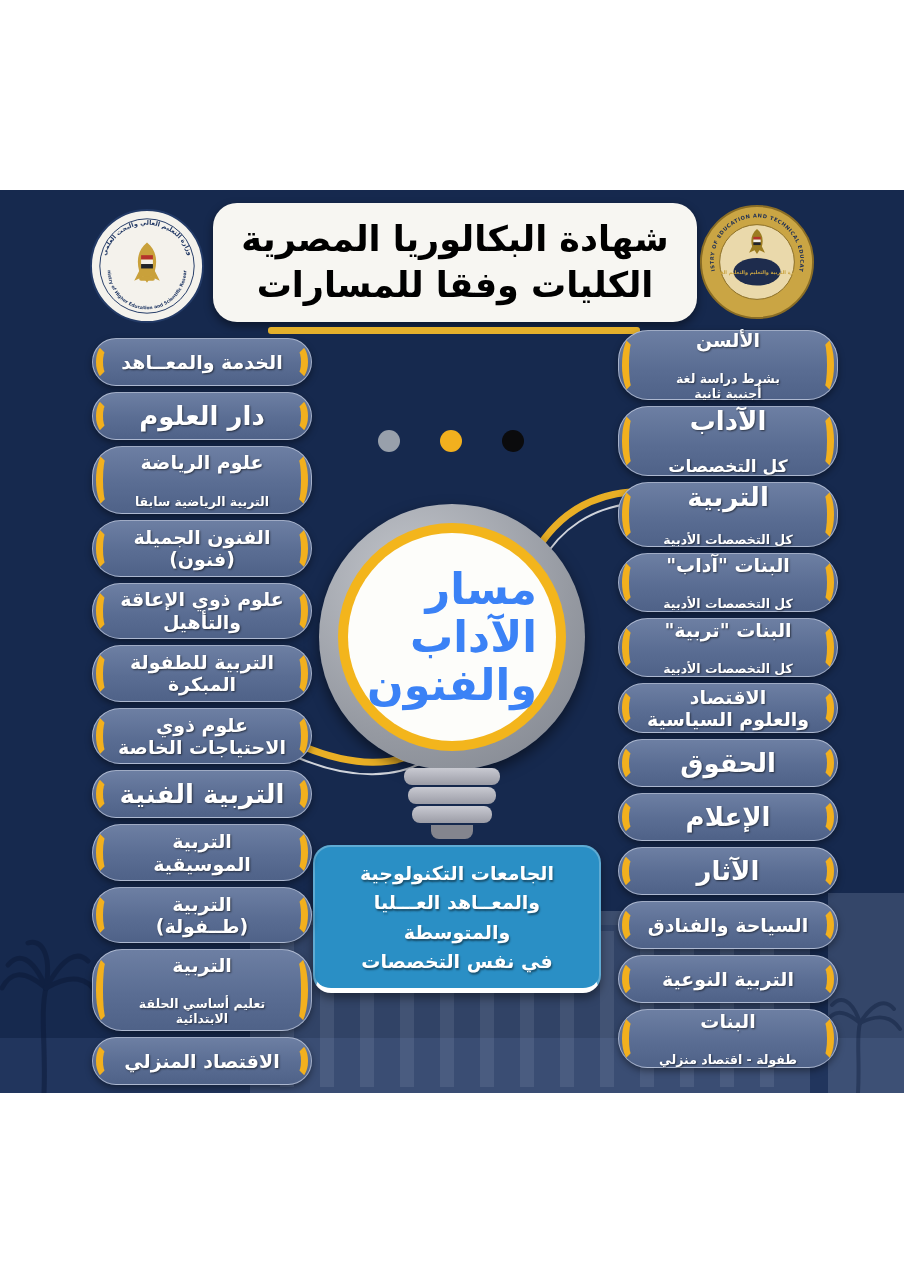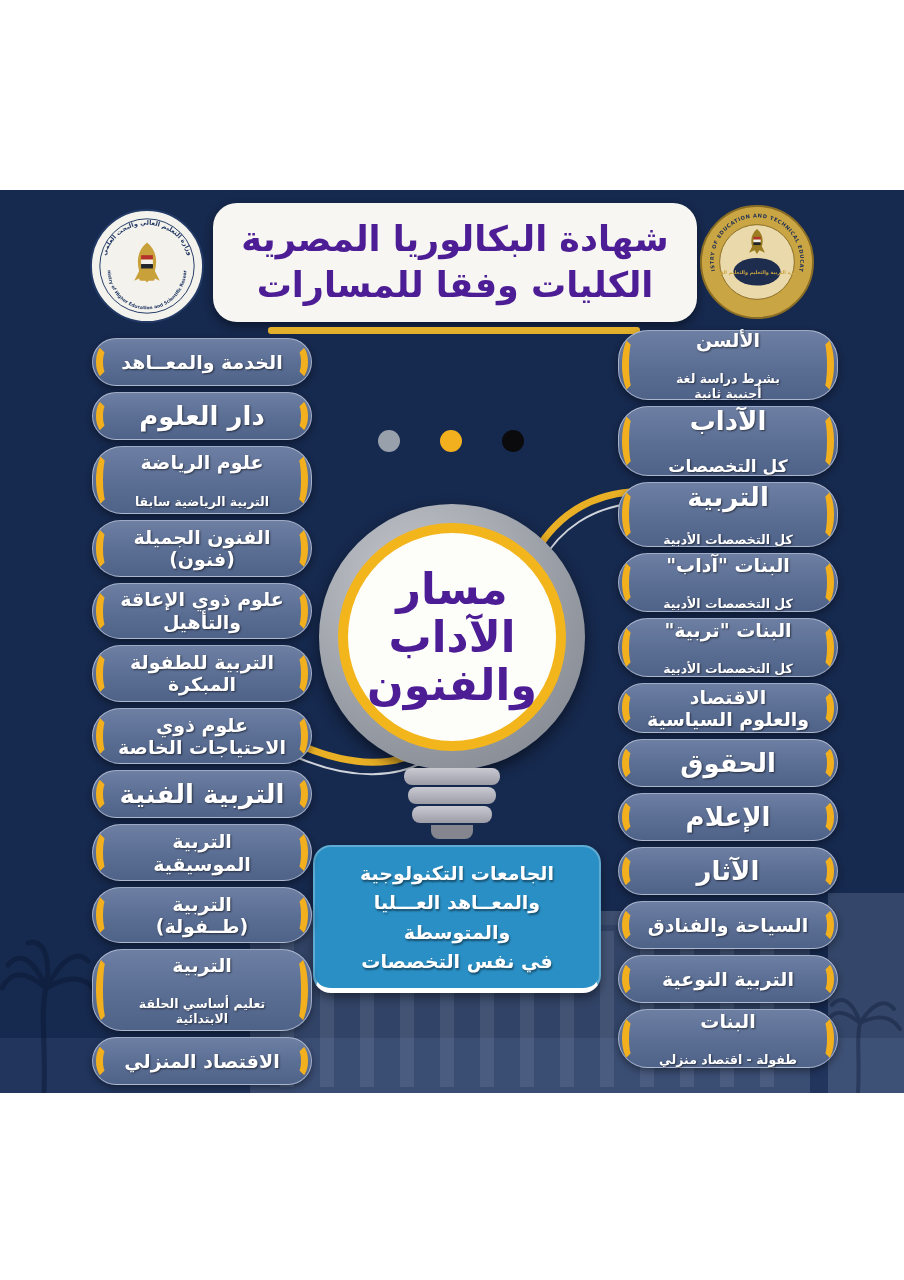--- a/index.html
+++ b/index.html
@@ -14,38 +14,38 @@
 
   
   .seal{position:absolute;width:118px;height:118px;}
   .seal-left{left:88px;top:17px;}
   .seal-right{left:698px;top:13px;}
 
   
   .header-box{position:absolute;left:213px;top:13px;width:484px;height:119px;background:#f7f6f2;
     border-radius:24px;box-shadow:0 4px 10px rgba(0,0,0,.45);display:flex;flex-direction:column;
     align-items:center;justify-content:center;}
-  .header-line{font-size:35px;font-weight:900;color:#4c1d95;line-height:1.3;white-space:nowrap;}
+  .header-line{font-size:35px;font-weight:900;color:#000000;line-height:1.3;white-space:nowrap;}
   .header-underline{position:absolute;left:268px;top:137px;width:372px;height:7px;background:#e3b02c;border-radius:3px;}
 
   
   .dots{position:absolute;left:378px;top:240px;display:flex;gap:40px;}
   .dot{width:22px;height:22px;border-radius:50%;display:inline-block;}
 
   
   .connectors{position:absolute;left:0;top:0;width:904px;height:903px;pointer-events:none;}
 
   
   .bulb{position:absolute;left:319px;top:314px;width:266px;height:266px;border-radius:50%;
     background:radial-gradient(circle at 35% 28%, #c2c5cb, #9599a1 62%, #7e838d);
     box-shadow:0 6px 14px rgba(0,0,0,.5);}
   .bulb-yellow{position:absolute;inset:19px;border-radius:50%;background:#f3b51c;}
   .bulb-white{position:absolute;inset:10px;border-radius:50%;background:#fdfdfa;
     display:flex;align-items:center;justify-content:center;}
-  .bulb-text{font-size:43px;font-weight:900;color:#4c1d95;text-align:center;line-height:1.12;white-space:pre-line;}
+  .bulb-text{font-size:43px;font-weight:900;color:#3b82f6;text-align:right;line-height:1.12;white-space:pre-line;}
 
   .base{position:absolute;left:404px;top:578px;width:96px;display:flex;flex-direction:column;align-items:center;gap:2px;}
   .base i{display:block;height:17px;border-radius:8px;background:linear-gradient(180deg,#c9cad2,#9b9ca6);}
   .base i:nth-child(1){width:96px;}
   .base i:nth-child(2){width:88px;}
   .base i:nth-child(3){width:80px;}
   .base b{display:block;width:42px;height:14px;border-radius:0 0 8px 8px;background:#84858e;}
 
   
   .info-box{position:absolute;left:313px;top:655px;width:288px;height:148px;background:#2a8fc5;

